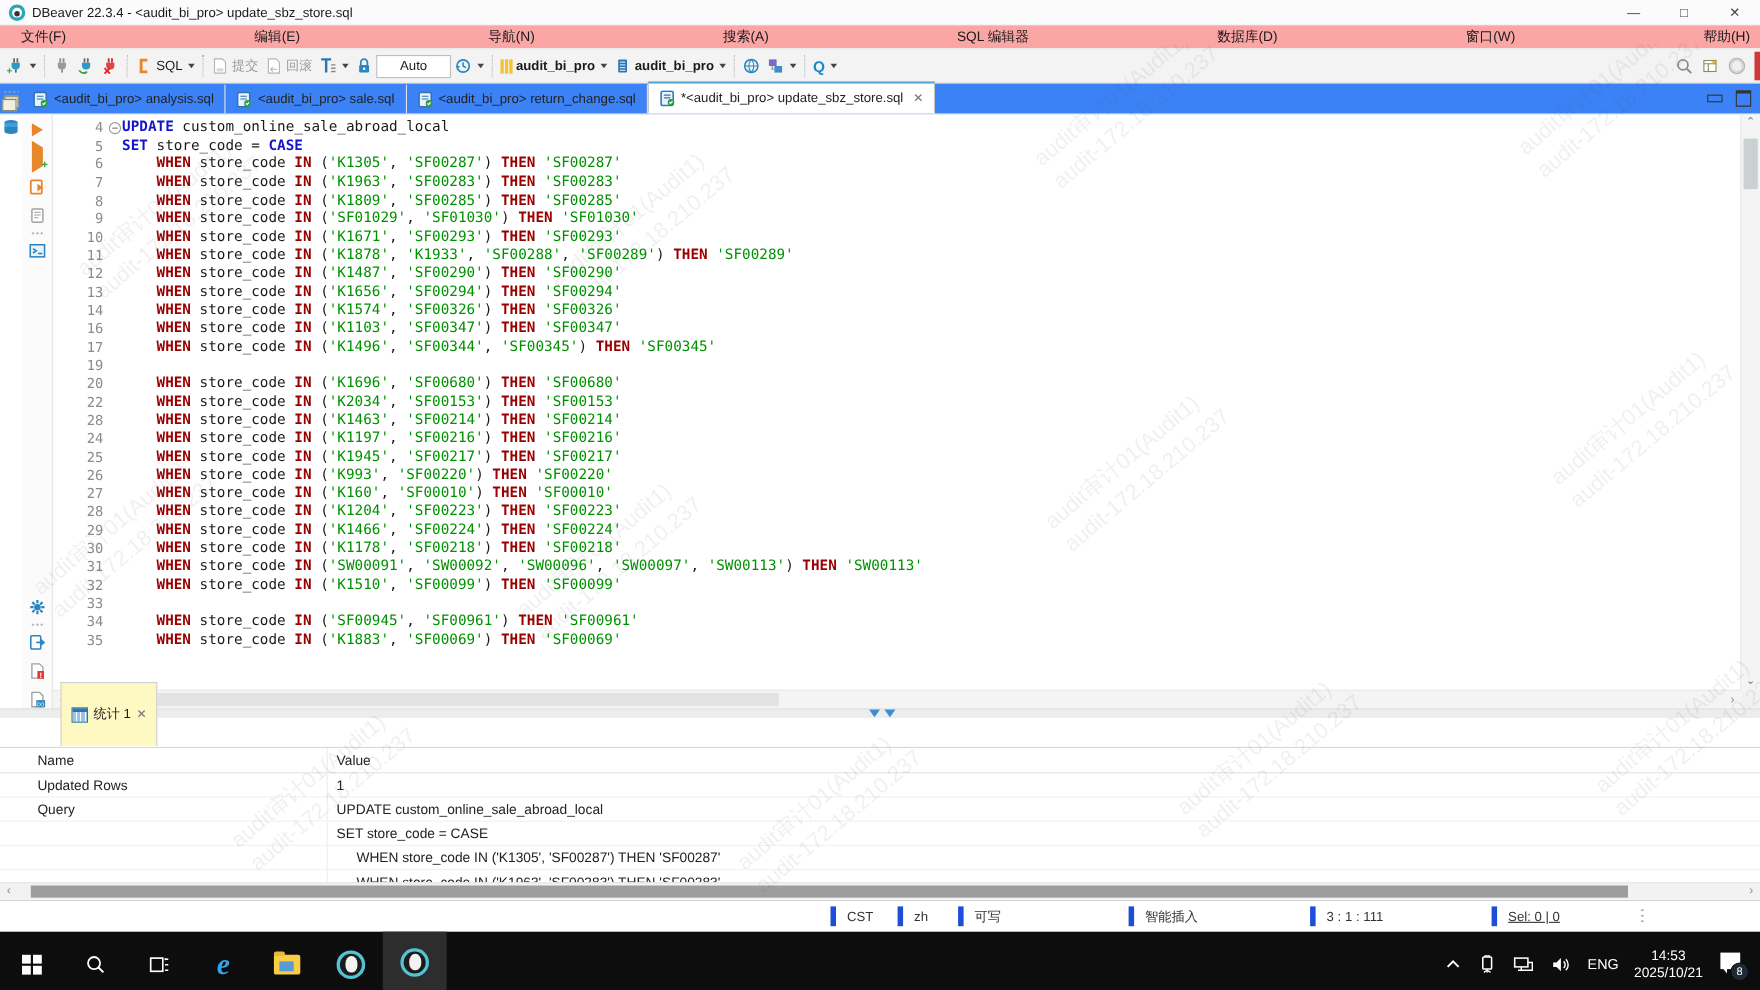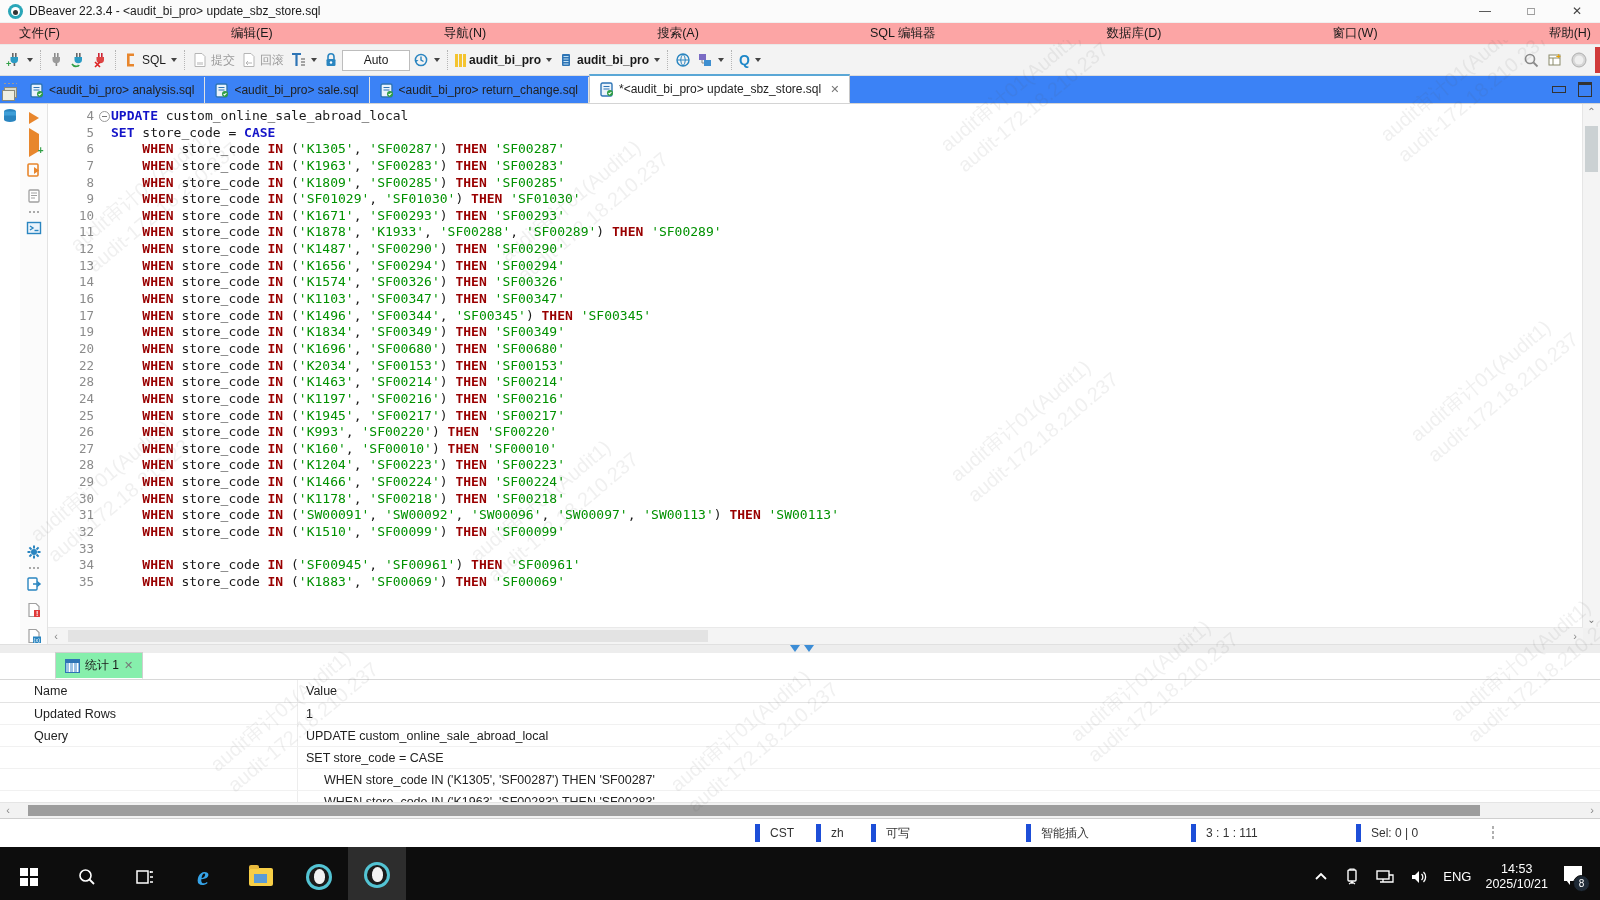--- a/index.html
+++ b/index.html
@@ -68,21 +68,21 @@
   .hthumb{position:absolute;top:2px;bottom:2px;left:20px;width:640px;background:#e3e3e3;}
   .harrow{position:absolute;top:0;bottom:0;width:16px;color:#888;font-size:11px;line-height:16px;text-align:center;}
   .corner{position:absolute;right:0;bottom:0;width:17px;height:16px;background:#f1f1f1;}
   
   .sash{height:8px;background:#ededed;position:relative;border-top:1px solid #e0e0e0;}
   .sash .collapse{position:absolute;left:790px;top:0;display:flex;gap:4px;}
   .blue-tri{width:0;height:0;border-left:5px solid transparent;border-right:5px solid transparent;border-top:7px solid #3c8dd6;}
   
   .bottompanel{height:165px;background:#fff;position:relative;}
   .bp-tabs{height:26px;display:flex;align-items:flex-end;border-bottom:1px solid #d8d8d8;background:#fff;}
-  .bp-tab{display:flex;align-items:center;gap:5px;height:25px;padding:0 9px;margin-left:55px;background:#86efac;
+  .bp-tab{display:flex;align-items:center;gap:5px;height:25px;padding:16px 9px;margin-left:55px;background:#fef9c3;
           border:1px solid #cfcfcf;border-bottom:1px solid #fff;font-size:12px;}
   .grid-ic{width:13px;height:12px;border:1px solid #2e74b5;background:
       linear-gradient(#2e74b5 3px,transparent 3px),
       repeating-linear-gradient(90deg,#9cc3e5 0 3px,#fff 3px 4px);}
   .bp-table{font-size:12.5px;color:#222;}
   .bp-row{display:flex;height:21px;align-items:center;border-bottom:1px solid #f1f1f1;}
   .bp-row.header{height:22px;border-bottom:1px solid #e3e3e3;}
   .c-name{width:263px;flex:none;padding-left:34px;border-right:1px solid #ededed;align-self:stretch;display:flex;align-items:center;}
   .c-value{padding-left:8px;white-space:pre;}
   .c-value.ind{padding-left:26px;}
@@ -394,21 +394,21 @@
         <div class="cl"><span class="ln">7</span><span class="foldcol"></span><span class="code">    <span class="kr">WHEN</span> store_code <span class="kr">IN</span> (<span class="str">'K1963'</span>, <span class="str">'SF00283'</span>) <span class="kr">THEN</span> <span class="str">'SF00283'</span></span></div>
         <div class="cl"><span class="ln">8</span><span class="foldcol"></span><span class="code">    <span class="kr">WHEN</span> store_code <span class="kr">IN</span> (<span class="str">'K1809'</span>, <span class="str">'SF00285'</span>) <span class="kr">THEN</span> <span class="str">'SF00285'</span></span></div>
         <div class="cl"><span class="ln">9</span><span class="foldcol"></span><span class="code">    <span class="kr">WHEN</span> store_code <span class="kr">IN</span> (<span class="str">'SF01029'</span>, <span class="str">'SF01030'</span>) <span class="kr">THEN</span> <span class="str">'SF01030'</span></span></div>
         <div class="cl"><span class="ln">10</span><span class="foldcol"></span><span class="code">    <span class="kr">WHEN</span> store_code <span class="kr">IN</span> (<span class="str">'K1671'</span>, <span class="str">'SF00293'</span>) <span class="kr">THEN</span> <span class="str">'SF00293'</span></span></div>
         <div class="cl"><span class="ln">11</span><span class="foldcol"></span><span class="code">    <span class="kr">WHEN</span> store_code <span class="kr">IN</span> (<span class="str">'K1878'</span>, <span class="str">'K1933'</span>, <span class="str">'SF00288'</span>, <span class="str">'SF00289'</span>) <span class="kr">THEN</span> <span class="str">'SF00289'</span></span></div>
         <div class="cl"><span class="ln">12</span><span class="foldcol"></span><span class="code">    <span class="kr">WHEN</span> store_code <span class="kr">IN</span> (<span class="str">'K1487'</span>, <span class="str">'SF00290'</span>) <span class="kr">THEN</span> <span class="str">'SF00290'</span></span></div>
         <div class="cl"><span class="ln">13</span><span class="foldcol"></span><span class="code">    <span class="kr">WHEN</span> store_code <span class="kr">IN</span> (<span class="str">'K1656'</span>, <span class="str">'SF00294'</span>) <span class="kr">THEN</span> <span class="str">'SF00294'</span></span></div>
         <div class="cl"><span class="ln">14</span><span class="foldcol"></span><span class="code">    <span class="kr">WHEN</span> store_code <span class="kr">IN</span> (<span class="str">'K1574'</span>, <span class="str">'SF00326'</span>) <span class="kr">THEN</span> <span class="str">'SF00326'</span></span></div>
         <div class="cl"><span class="ln">16</span><span class="foldcol"></span><span class="code">    <span class="kr">WHEN</span> store_code <span class="kr">IN</span> (<span class="str">'K1103'</span>, <span class="str">'SF00347'</span>) <span class="kr">THEN</span> <span class="str">'SF00347'</span></span></div>
         <div class="cl"><span class="ln">17</span><span class="foldcol"></span><span class="code">    <span class="kr">WHEN</span> store_code <span class="kr">IN</span> (<span class="str">'K1496'</span>, <span class="str">'SF00344'</span>, <span class="str">'SF00345'</span>) <span class="kr">THEN</span> <span class="str">'SF00345'</span></span></div>
-        <div class="cl"><span class="ln">19</span><span class="foldcol"></span><span class="code">    <span class="kr">WHEN</span> store_code <span class="kr">IN</span> (<span class="str">'K1834'</span>, <span class="str">'SF00349'</span>) <span class="kr">THEN</span> <span class="str">'SF00349'</span></span></div>
+        <div class="cl"><span class="ln">19</span><span class="foldcol"></span></div>
         <div class="cl"><span class="ln">20</span><span class="foldcol"></span><span class="code">    <span class="kr">WHEN</span> store_code <span class="kr">IN</span> (<span class="str">'K1696'</span>, <span class="str">'SF00680'</span>) <span class="kr">THEN</span> <span class="str">'SF00680'</span></span></div>
         <div class="cl"><span class="ln">22</span><span class="foldcol"></span><span class="code">    <span class="kr">WHEN</span> store_code <span class="kr">IN</span> (<span class="str">'K2034'</span>, <span class="str">'SF00153'</span>) <span class="kr">THEN</span> <span class="str">'SF00153'</span></span></div>
         <div class="cl"><span class="ln">28</span><span class="foldcol"></span><span class="code">    <span class="kr">WHEN</span> store_code <span class="kr">IN</span> (<span class="str">'K1463'</span>, <span class="str">'SF00214'</span>) <span class="kr">THEN</span> <span class="str">'SF00214'</span></span></div>
         <div class="cl"><span class="ln">24</span><span class="foldcol"></span><span class="code">    <span class="kr">WHEN</span> store_code <span class="kr">IN</span> (<span class="str">'K1197'</span>, <span class="str">'SF00216'</span>) <span class="kr">THEN</span> <span class="str">'SF00216'</span></span></div>
         <div class="cl"><span class="ln">25</span><span class="foldcol"></span><span class="code">    <span class="kr">WHEN</span> store_code <span class="kr">IN</span> (<span class="str">'K1945'</span>, <span class="str">'SF00217'</span>) <span class="kr">THEN</span> <span class="str">'SF00217'</span></span></div>
         <div class="cl"><span class="ln">26</span><span class="foldcol"></span><span class="code">    <span class="kr">WHEN</span> store_code <span class="kr">IN</span> (<span class="str">'K993'</span>, <span class="str">'SF00220'</span>) <span class="kr">THEN</span> <span class="str">'SF00220'</span></span></div>
         <div class="cl"><span class="ln">27</span><span class="foldcol"></span><span class="code">    <span class="kr">WHEN</span> store_code <span class="kr">IN</span> (<span class="str">'K160'</span>, <span class="str">'SF00010'</span>) <span class="kr">THEN</span> <span class="str">'SF00010'</span></span></div>
         <div class="cl"><span class="ln">28</span><span class="foldcol"></span><span class="code">    <span class="kr">WHEN</span> store_code <span class="kr">IN</span> (<span class="str">'K1204'</span>, <span class="str">'SF00223'</span>) <span class="kr">THEN</span> <span class="str">'SF00223'</span></span></div>
         <div class="cl"><span class="ln">29</span><span class="foldcol"></span><span class="code">    <span class="kr">WHEN</span> store_code <span class="kr">IN</span> (<span class="str">'K1466'</span>, <span class="str">'SF00224'</span>) <span class="kr">THEN</span> <span class="str">'SF00224'</span></span></div>
         <div class="cl"><span class="ln">30</span><span class="foldcol"></span><span class="code">    <span class="kr">WHEN</span> store_code <span class="kr">IN</span> (<span class="str">'K1178'</span>, <span class="str">'SF00218'</span>) <span class="kr">THEN</span> <span class="str">'SF00218'</span></span></div>
@@ -481,21 +481,21 @@
 </div>
 
 <div class="statusbar">
   <span class="sb-spacer"></span>
   <span id="status-host" style="display:flex;align-items:center">
       <span class="sb-seg" style="width: 36px;">CST</span>
       <span class="sb-seg" style="width: 30px;">zh</span>
       <span class="sb-seg" style="width: 130px;">可写</span>
       <span class="sb-seg" style="width: 140px;">智能插入</span>
       <span class="sb-seg" style="width: 140px;">3 : 1 : 111</span>
-      <span class="sb-seg" style="width: 96px;">Sel: 0 | 0</span>
+      <span class="sb-seg" style="width: 96px; text-decoration: underline;">Sel: 0 | 0</span>
     </span>
   <span class="sb-grip"></span>
 </div>
 
 <div class="taskbar">
   <span class="tb-btn">
       <span class="start-ic">
         <i></i>
         <i></i>
         <i></i>

